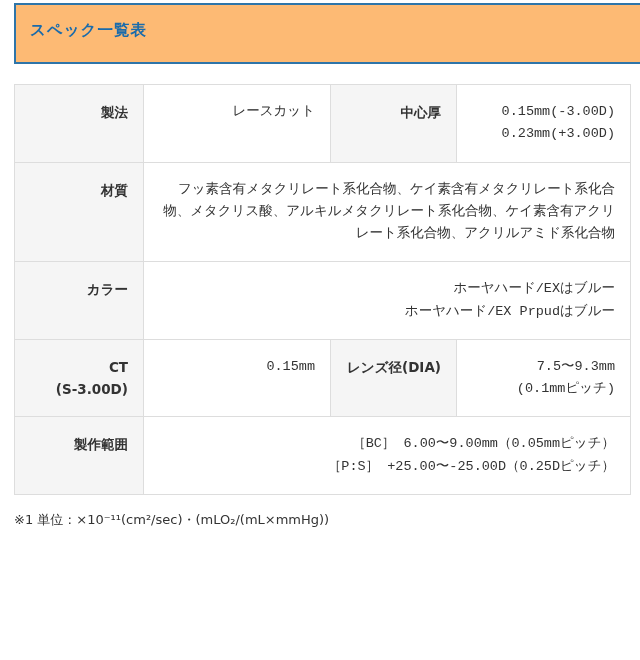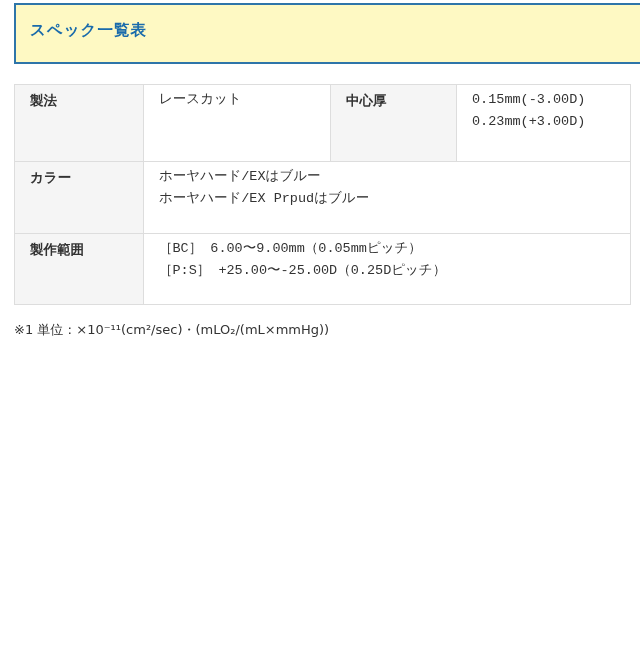--- a/index.html
+++ b/index.html
@@ -11,21 +11,21 @@
     width: 640px;
     height: 660px;
     overflow: hidden;
     font-family: "DejaVu Sans", "Liberation Sans", sans-serif;
     color: #333333;
     font-size: 13.5px;
   }
   
   .header-box {
     margin: 3px 0 0 14px;
-    background: #fef9c3;
+    background: #fdba74;
     border: 2px solid #2e75a9;
     border-right: none;
     padding: 15px 16px 21px 14px;
     box-sizing: border-box;
   }
   .header-title {
     color: #1a6bab;
     font-weight: bold;
     font-size: 15.5px;
     letter-spacing: 1px;
@@ -37,22 +37,22 @@
     margin: 20px 0 0 14px;
     width: 616px;
   }
   .spec-table col.c1 { width: 129px; }
   .spec-table col.c2 { width: 187px; }
   .spec-table col.c3 { width: 126px; }
   .spec-table col.c4 { width: 174px; }
   .spec-table th, .spec-table td {
     border: 1px solid #dddddd;
     vertical-align: top;
-    text-align: left;
-    padding: 4px 15px;
+    text-align: right;
+    padding: 16px 15px;
     line-height: 1.65;
     font-size: 13.5px;
     word-break: break-all;
   }
   .spec-table th {
     background: #f5f5f5;
     font-weight: bold;
   }
   .spec-table td { font-weight: normal; font-family: Liberation Mono, monospace; }
   .spec-table tr.r1 { height: 77px; }
@@ -93,27 +93,51 @@
         <div>レースカット</div>
       </td>
       <th>
         <div>中心厚</div>
       </th>
       <td>
         <div>0.15mm(-3.00D)</div>
         <div>0.23mm(+3.00D)</div>
       </td>
     </tr>
+    <tr class="r2">
+      <th>
+        <div>材質</div>
+      </th>
+      <td colspan="3">
+        <div>フッ素含有メタクリレート系化合物、ケイ素含有メタクリレート系化合物、メタクリス酸、アルキルメタクリレート系化合物、ケイ素含有アクリレート系化合物、アクリルアミド系化合物</div>
+      </td>
+    </tr>
     <tr class="r4">
       <th>
         <div>カラー</div>
       </th>
       <td colspan="3">
         <div>ホーヤハード/EXはブルー</div>
         <div>ホーヤハード/EX Prpudはブルー</div>
+      </td>
+    </tr>
+    <tr class="r6">
+      <th>
+        <div>CT</div>
+        <div>(S-3.00D)</div>
+      </th>
+      <td>
+        <div>0.15mm</div>
+      </td>
+      <th>
+        <div>レンズ径(DIA)</div>
+      </th>
+      <td>
+        <div>7.5〜9.3mm</div>
+        <div>(0.1mmピッチ)</div>
       </td>
     </tr>
     <tr class="r7">
       <th>
         <div>製作範囲</div>
       </th>
       <td colspan="3">
         <div>［BC］ 6.00〜9.00mm（0.05mmピッチ）</div>
         <div>［P:S］ +25.00〜-25.00D（0.25Dピッチ）</div>
       </td>

